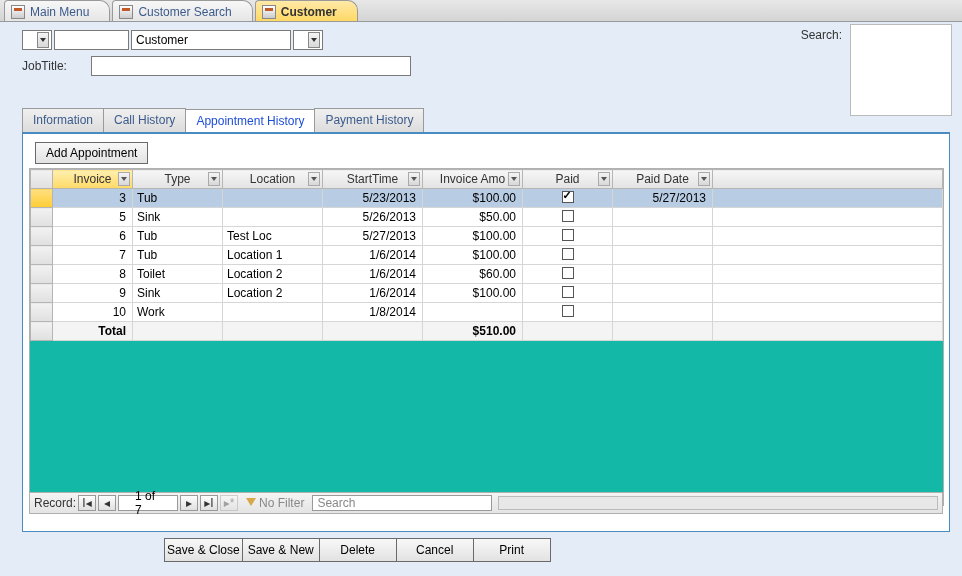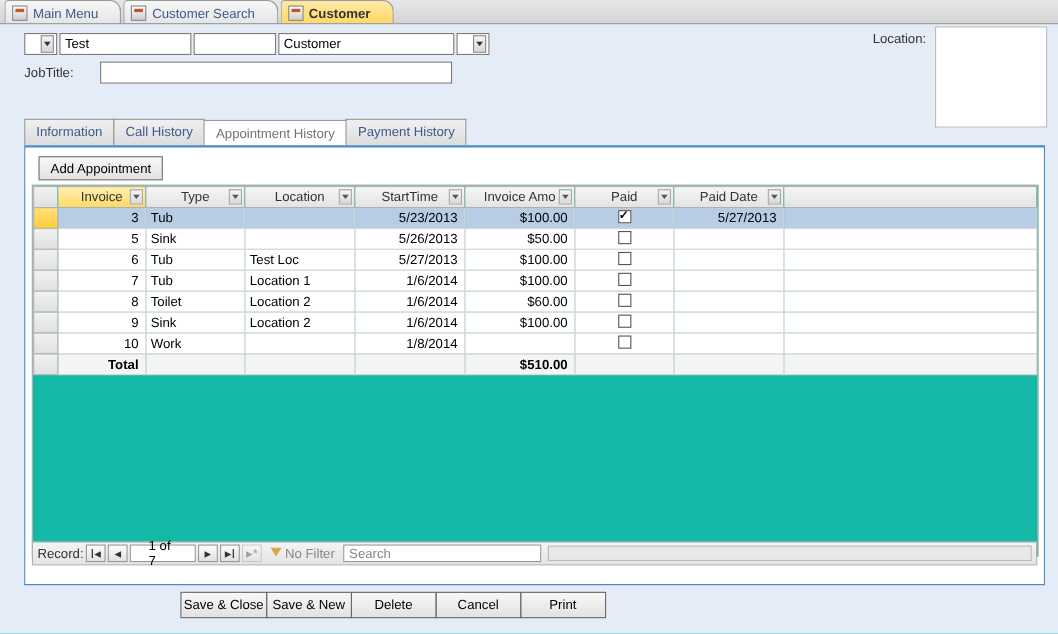--- a/index.html
+++ b/index.html
@@ -18,21 +18,21 @@
   .w120{width:120px;} .w75{width:75px;} .w160{width:160px;}
   .field-combo{width:30px;height:20px;border:1px solid #7a7a7a;background:#fff;display:flex;justify-content:flex-end;align-items:center;padding-right:2px;}
   .label { color:#333; }
   .picture-label{ position:absolute; right:120px; top:6px; }
   .picture-box{ position:absolute; right:10px; top:2px; width:102px; height:92px; background:#fff; border:1px solid #bbb; }
   .row2{display:flex;align-items:center;margin-top:6px;gap:24px;}
   .row2 .textfield{width:320px;}
 
   .subtabs{ margin:32px 0 0 0; display:flex; border-bottom:1px solid #4a8bc2; }
   .subtab{ padding:4px 10px; border:1px solid #9a9a9a; border-bottom:none; background:linear-gradient(#f0f0f0,#dcdcdc); color:#3b5b8c; cursor:pointer; margin-right:-1px;}
-  .subtab.active{ background:#fff; color:#737373; border-bottom:1px solid #fff; position:relative; top:1px; font-weight:normal;}
+  .subtab.active{ background:#fff; color:#1d4ed8; border-bottom:1px solid #fff; position:relative; top:1px; font-weight:normal;}
   .tabpanel{ border:1px solid #4a8bc2; border-top:2px solid #4a8bc2; background:#fff; height:400px; margin-top:-1px; padding:6px; position:relative;}
   .btn{ padding:3px 10px; background:linear-gradient(#f8f8f8,#e2e2e2); border:1px solid #6a6a6a; cursor:pointer;text-align:right; }
   .add-btn{ margin:2px 0 4px 6px; display:inline-block;}
 
   .grid{ border:1px solid #b0b0b0; width:915px; height:338px; overflow:auto; background:#14b8a6;}
   table{ border-collapse:collapse; width:100%; }
   th{ background:linear-gradient(#f6f6f6,#e3e3e3); border:1px solid #b5b5b5; padding:2px 4px; font-weight:normal; color:#333; position:relative; white-space:nowrap;}
   th .hd-drop{ position:absolute; right:2px; top:2px; width:12px; height:14px; background:linear-gradient(#f4f4f4,#d8d8d8); border:1px solid #aaa; display:flex;align-items:center;justify-content:center;}
   th .hd-drop::after{content:"";border-left:3px solid transparent;border-right:3px solid transparent;border-top:4px solid #555;}
   th.sorted{ background:linear-gradient(#ffefb0,#ffd965);}
@@ -66,32 +66,31 @@
     <div class="doctab"><span class="tabicon"></span>Main Menu</div>
     <div class="doctab"><span class="tabicon"></span>Customer Search</div>
     <div class="doctab active"><span class="tabicon"></span>Customer</div>
   </div>
 
 <div class="form-area">
   <div class="row1">
     <div class="small-combo">
         <span class="drop"></span>
       </div>
-    <div class="textfield w120">Test</div>
     <div class="textfield w75"></div>
     <div class="textfield w160">Customer</div>
     <div class="field-combo">
         <span class="drop"></span>
       </div>
   </div>
   <div class="row2">
     <span class="label">JobTitle:</span>
     <div class="textfield"></div>
   </div>
-  <span class="label picture-label">Location:</span>
+  <span class="label picture-label">Search:</span>
   <div class="picture-box"></div>
 
   <div class="subtabs" id="sub-tabs">
       <div class="subtab">Information</div>
       <div class="subtab">Call History</div>
       <div class="subtab active">Appointment History</div>
       <div class="subtab">Payment History</div>
     </div>
   <div class="tabpanel">
     <button class="btn add-btn">Add Appointment</button>

